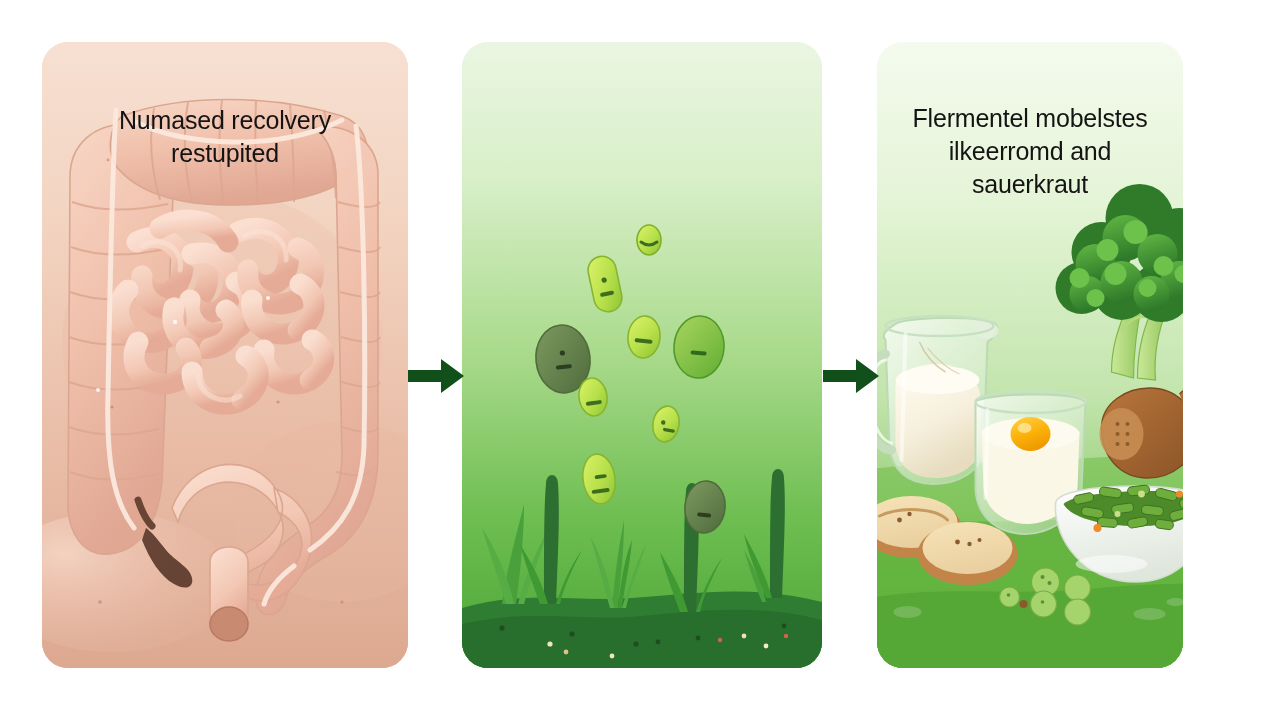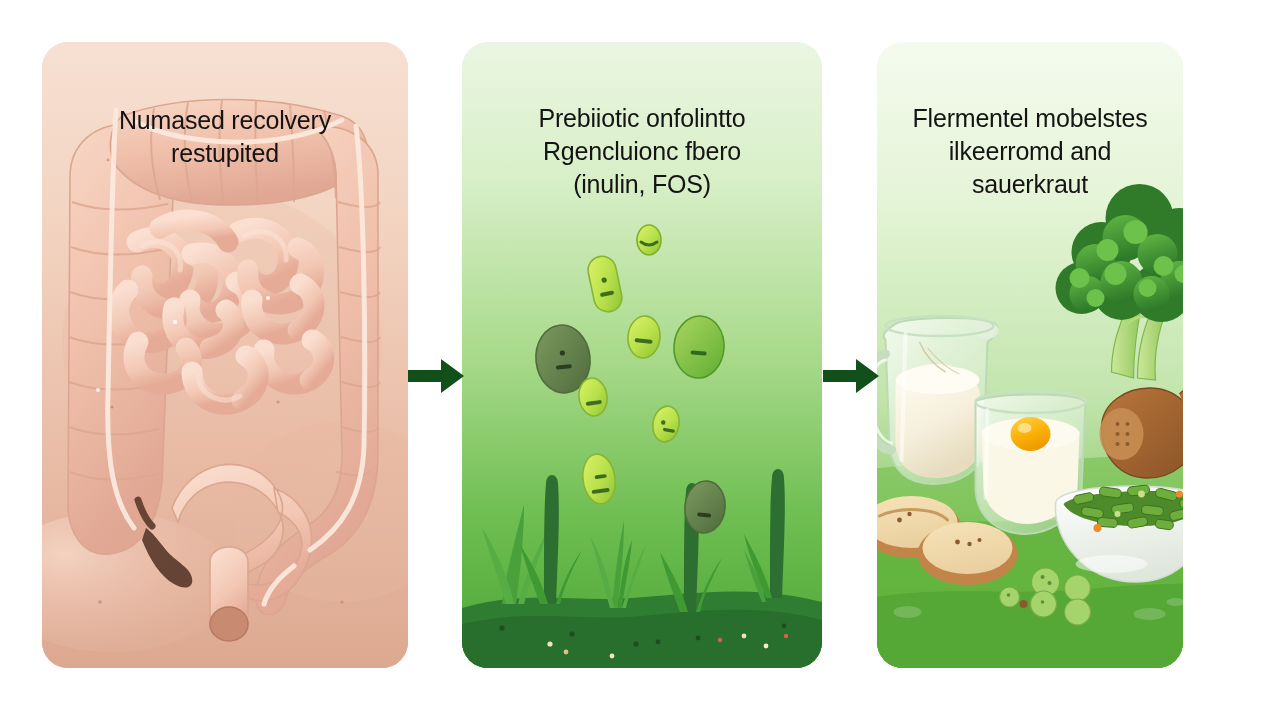--- a/index.html
+++ b/index.html
@@ -383,23 +383,20 @@
           <g transform="translate(705,0)"></g>
           <g transform="translate(705,0)"></g>
           <g transform="translate(705,0)"></g>
           <g transform="translate(243,465) rotate(6)">
             <ellipse cx="0" cy="0" rx="20" ry="26" fill="url(#bactD)" stroke="#516b3c" stroke-width="1.6"></ellipse>
             <rect x="-7" y="6" width="14" height="4" rx="2" fill="#2c3d20"></rect>
           </g>
         </g>
       </svg>
     </div>
-    <div class="panel-title">Prebiiotic onfolintto
-Rgencluionc fbero
-(inulin, FOS)</div>
   </div>
 
   <div class="arrow" id="arrow2">
     <svg class="full" viewBox="0 0 56 36">
       <path d="M0 12 L33 12 L33 1 L56 18 L33 35 L33 24 L0 24 Z" fill="#11501a"></path>
     </svg>
   </div>
 
   <div class="panel" id="panel3">
     <div class="scene">

